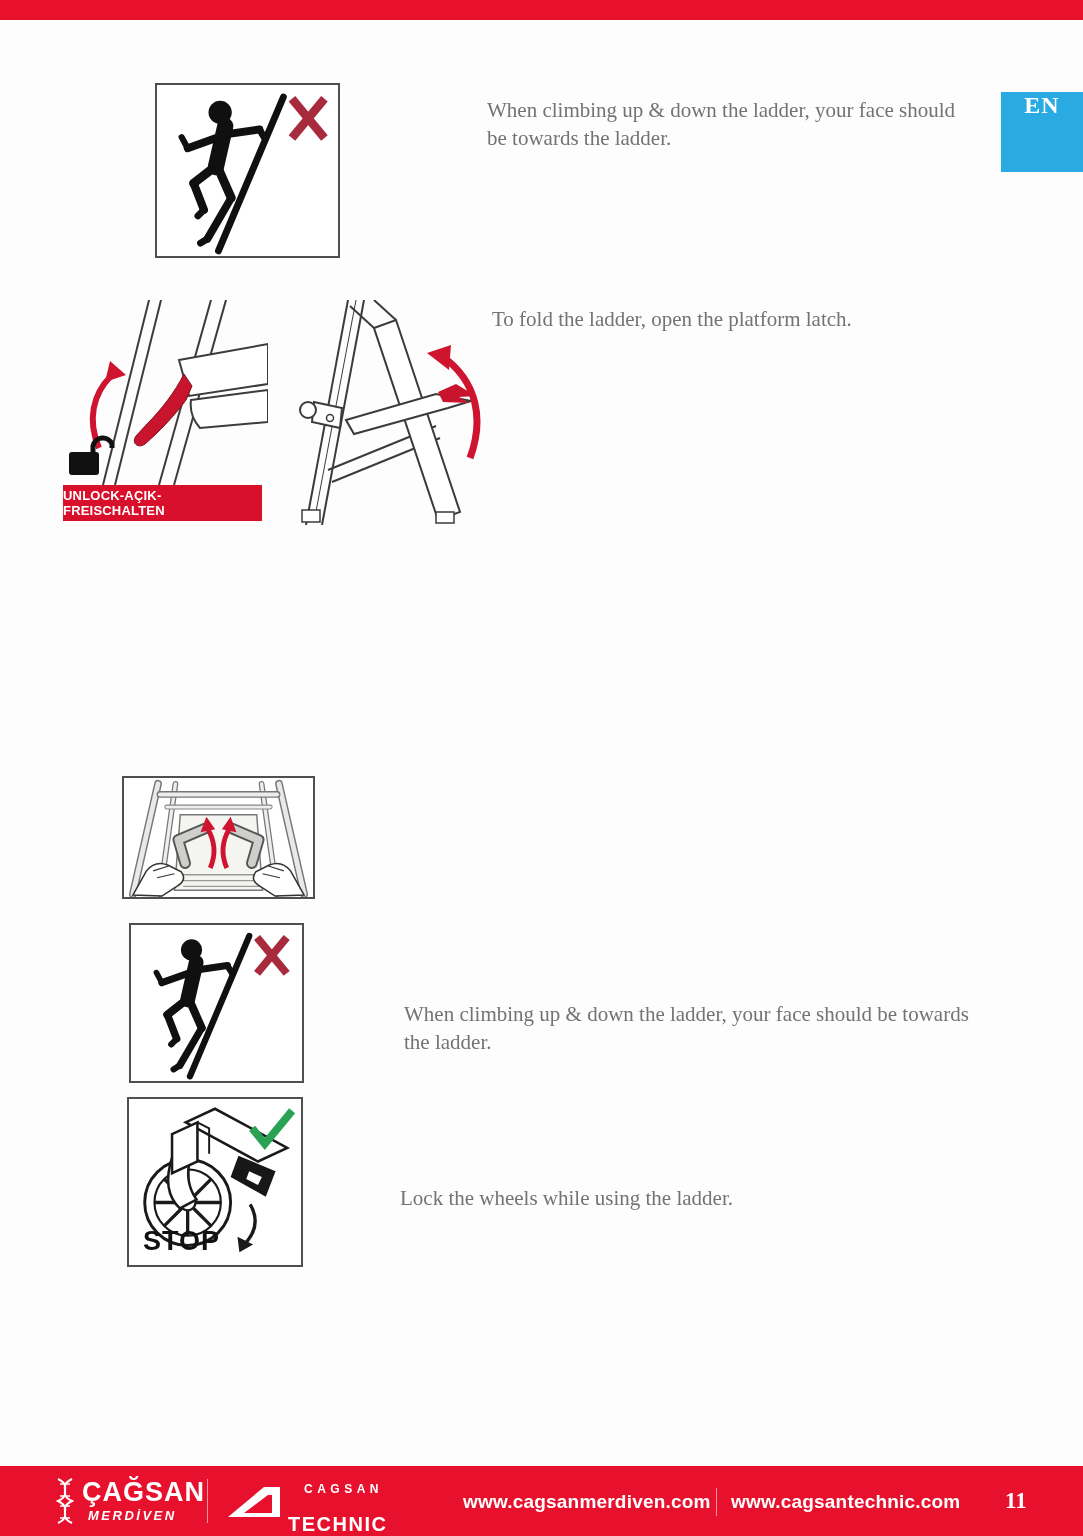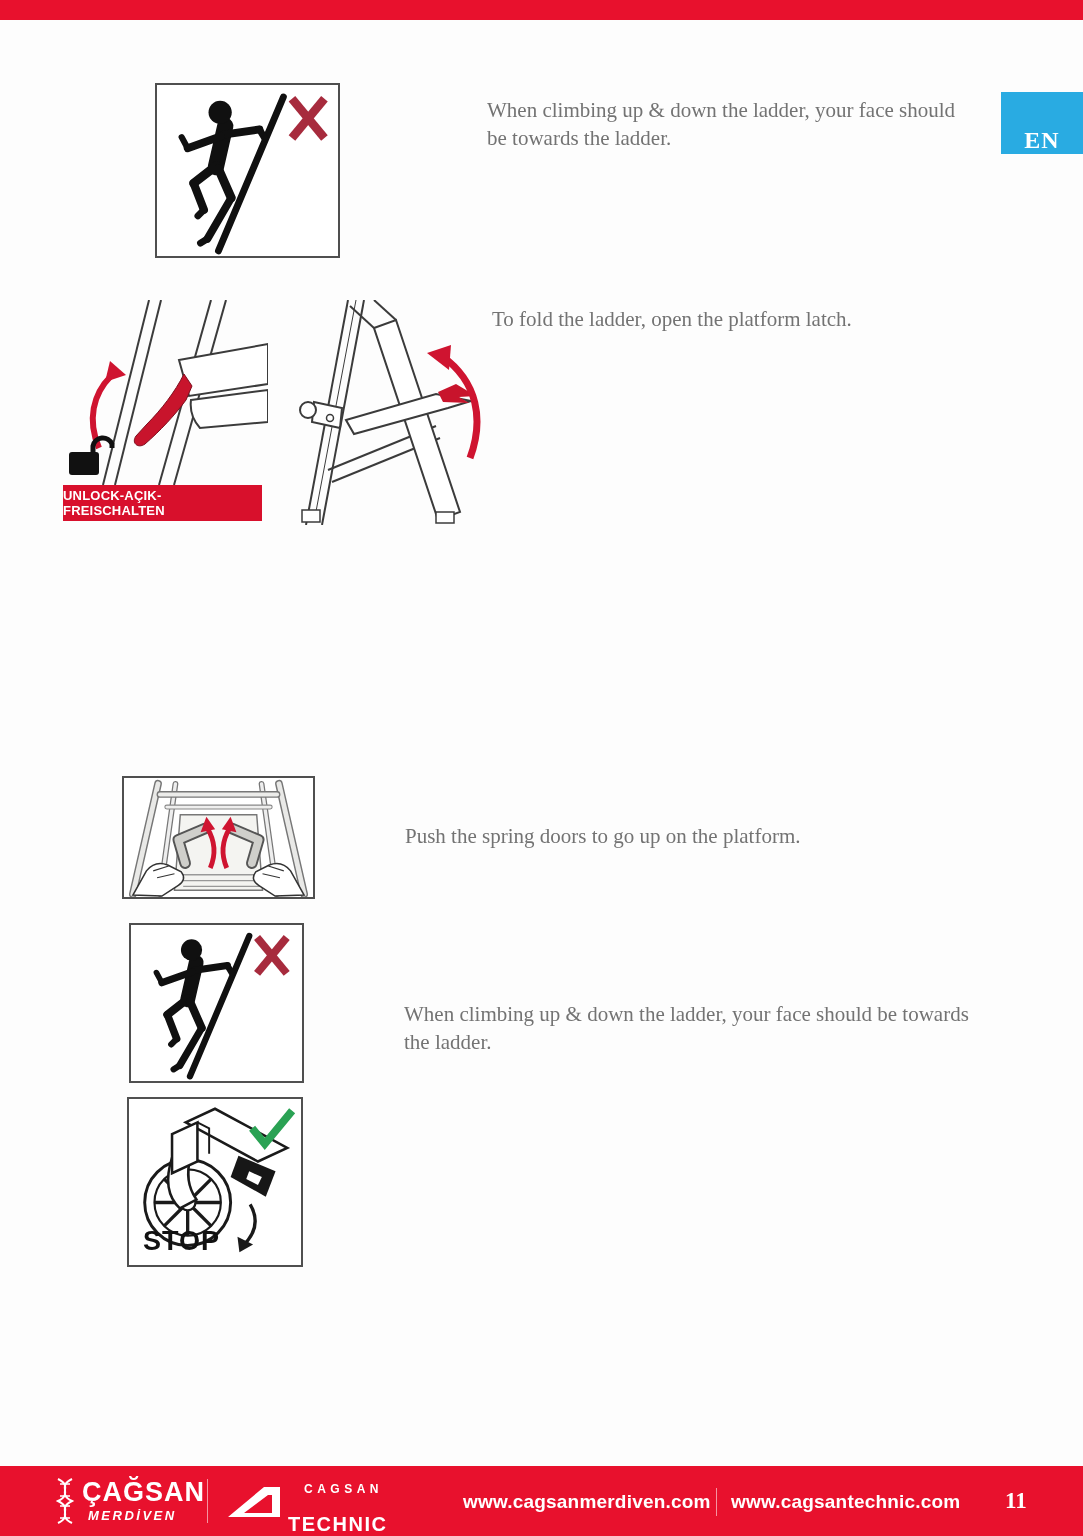--- a/index.html
+++ b/index.html
@@ -1,20 +1,20 @@
 <!DOCTYPE html>
 <html><head>
 <meta charset="utf-8">
 <style>
   html,body{margin:0;padding:0;background:#e9e9e9;}
   .page{position:relative;width:1083px;height:1536px;margin:0 auto;background:#fdfdfd;overflow:hidden;
         font-family:"Liberation Serif",serif;}
   .top-bar{position:absolute;left:0;top:0;width:1083px;height:20px;background:#e8112d;}
-  .en-tab{position:absolute;left:1001px;top:92px;width:82px;height:62px;background:#29abe2;
-          display:flex;align-items:flex-end;justify-content:center;color:#fff;
+  .en-tab{position:absolute;left:1001px;top:92px;width:82px;height:80px;background:#29abe2;
+          display:flex;align-items:flex-start;justify-content:center;color:#fff;
           font-family:"Liberation Serif",serif;font-weight:700;font-size:24px;letter-spacing:1px;}
   .figure-box{position:absolute;background:#fff;border:2px solid #4f4f4f;box-sizing:border-box;}
   .caption{position:absolute;font-size:21px;color:#737373;line-height:1.34;}
   .heading{position:absolute;left:70px;top:688px;width:900px;font-size:29px;font-weight:700;color:#d5112b;}
   .unlock-banner{position:absolute;left:63px;top:485px;width:199px;height:36px;background:#d8102c;
                  color:#fff;font-family:"Liberation Sans",sans-serif;font-weight:700;font-size:13px;
                  display:flex;align-items:center;justify-content:center;letter-spacing:.2px;}
   .stop-label{position:absolute;left:14px;bottom:8px;font-family:"Liberation Sans",sans-serif;
               font-weight:800;font-size:27px;color:#111;letter-spacing:1px;}
   .footer{position:absolute;left:0;top:1466px;width:1083px;height:70px;background:#e8112d;color:#fff;}
@@ -141,21 +141,20 @@
         <path d="M164 96 L148 91 M160 103 L142 99" stroke="#333" stroke-width="1.1" fill="none"></path>
       </g>
       <g>
         <path d="M88 93 Q97 72 85 52" stroke="#cf1430" stroke-width="5" fill="none"></path>
         <polygon points="78,56 84,40 93,53" fill="#cf1430"></polygon>
         <path d="M105 93 Q96 72 108 52" stroke="#cf1430" stroke-width="5" fill="none"></path>
         <polygon points="100,53 109,40 115,56" fill="#cf1430"></polygon>
       </g>
     </svg>
   </div>
-  <div class="caption" style="left:405px;top:822px;width:560px;">Push the spring doors to go up on the platform.</div>
 
   <div class="figure-box" style="left:129px;top:923px;width:175px;height:160px;">
     <svg viewBox="0 0 100 100" width="171" height="156" preserveAspectRatio="xMidYMid meet">
       <g stroke="#101010" stroke-linecap="round" fill="none">
         <line x1="71" y1="7" x2="33" y2="97" stroke-width="4"></line>
         <path d="M37 24 L31.5 48" stroke-width="9.5"></path>
         <path d="M36 29 L57 26" stroke-width="4.6"></path>
         <path d="M57 26 L60 31" stroke-width="4"></path>
         <path d="M34.5 30 L15 37" stroke-width="4.6"></path>
         <path d="M15 37 L11.5 30.5" stroke-width="3.6"></path>
@@ -197,20 +196,21 @@
       <polygon points="44,36 70,24 70,64 44,76" fill="#fff" stroke="#1a1a1a" stroke-width="2.6"></polygon>
       <path d="M70 24 L82 30 L82 56" fill="none" stroke="#1a1a1a" stroke-width="2"></path>
       <polygon points="112,58 150,74 140,100 104,80" fill="#171717"></polygon>
       <polygon points="123,74 136,80 132,88 120,82" fill="#fff"></polygon>
       <path d="M126 30 L139 46 L167 12" stroke="#2aa254" stroke-width="8" fill="none"></path>
       <path d="M124 108 Q137 130 117 150" stroke="#1a1a1a" stroke-width="3.4" fill="none"></path>
       <polygon points="111,141 113,157 127,149" fill="#1a1a1a"></polygon>
     </svg>
     <div class="stop-label">STOP</div>
   </div>
+  <div class="caption" style="left:400px;top:1184px;width:560px;">Lock the wheels while using the ladder.</div>
 
   <div class="footer">
     <svg class="abs" style="left:54px;top:11px;" viewBox="0 0 22 48" width="22" height="48">
       <g stroke="#fff" stroke-width="2" fill="none">
         <path d="M4 2 C20 10 2 16 18 24 C2 32 20 38 4 46"></path>
         <path d="M18 2 C2 10 20 16 4 24 C20 32 2 38 18 46"></path>
         <path d="M6 7 h10 M6 19 h10 M6 29 h10 M6 41 h10" stroke-width="1.4"></path>
       </g>
     </svg>
     <div class="abs brand1" style="left:82px;top:13px;">

